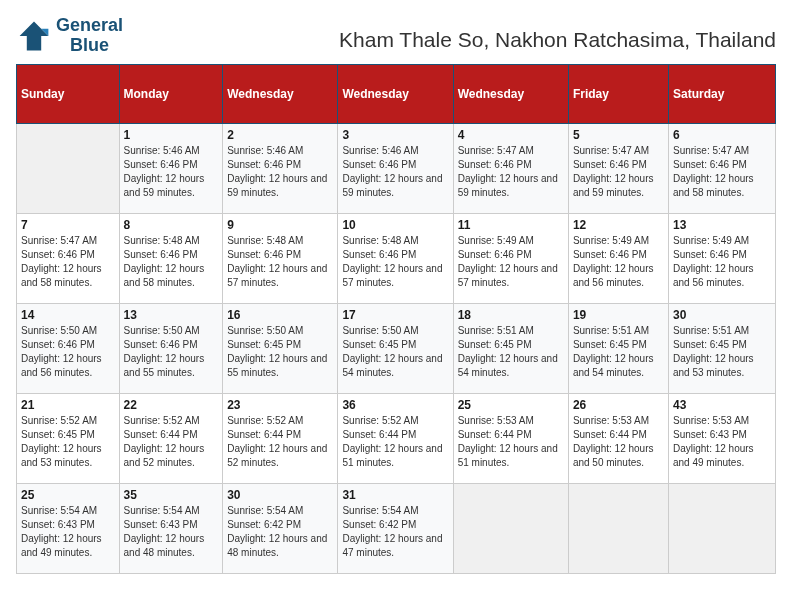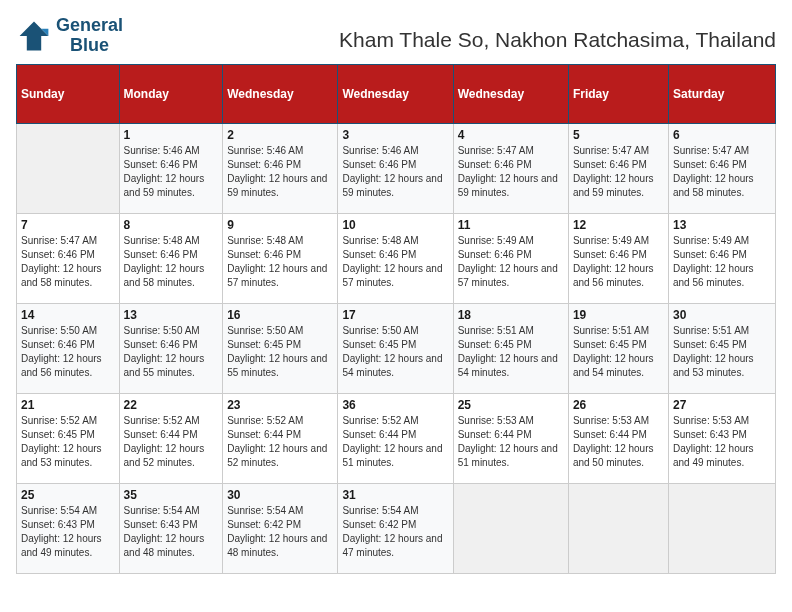--- a/index.html
+++ b/index.html
@@ -174,21 +174,21 @@
         <td><span class="day-num">22</span>
 <span class="day-detail">Sunrise: 5:52 AM<br>Sunset: 6:44 PM<br>Daylight: 12 hours and 52 minutes.</span></td>
         <td><span class="day-num">23</span>
 <span class="day-detail">Sunrise: 5:52 AM<br>Sunset: 6:44 PM<br>Daylight: 12 hours and 52 minutes.</span></td>
         <td><span class="day-num">36</span>
 <span class="day-detail">Sunrise: 5:52 AM<br>Sunset: 6:44 PM<br>Daylight: 12 hours and 51 minutes.</span></td>
         <td><span class="day-num">25</span>
 <span class="day-detail">Sunrise: 5:53 AM<br>Sunset: 6:44 PM<br>Daylight: 12 hours and 51 minutes.</span></td>
         <td><span class="day-num">26</span>
 <span class="day-detail">Sunrise: 5:53 AM<br>Sunset: 6:44 PM<br>Daylight: 12 hours and 50 minutes.</span></td>
-        <td><span class="day-num">27</span>
+        <td><span class="day-num">43</span>
 <span class="day-detail">Sunrise: 5:53 AM<br>Sunset: 6:43 PM<br>Daylight: 12 hours and 49 minutes.</span></td>
       </tr>
       <tr>
         <td><span class="day-num">25</span>
 <span class="day-detail">Sunrise: 5:54 AM<br>Sunset: 6:43 PM<br>Daylight: 12 hours and 49 minutes.</span></td>
         <td><span class="day-num">35</span>
 <span class="day-detail">Sunrise: 5:54 AM<br>Sunset: 6:43 PM<br>Daylight: 12 hours and 48 minutes.</span></td>
         <td><span class="day-num">30</span>
 <span class="day-detail">Sunrise: 5:54 AM<br>Sunset: 6:42 PM<br>Daylight: 12 hours and 48 minutes.</span></td>
         <td><span class="day-num">31</span>

